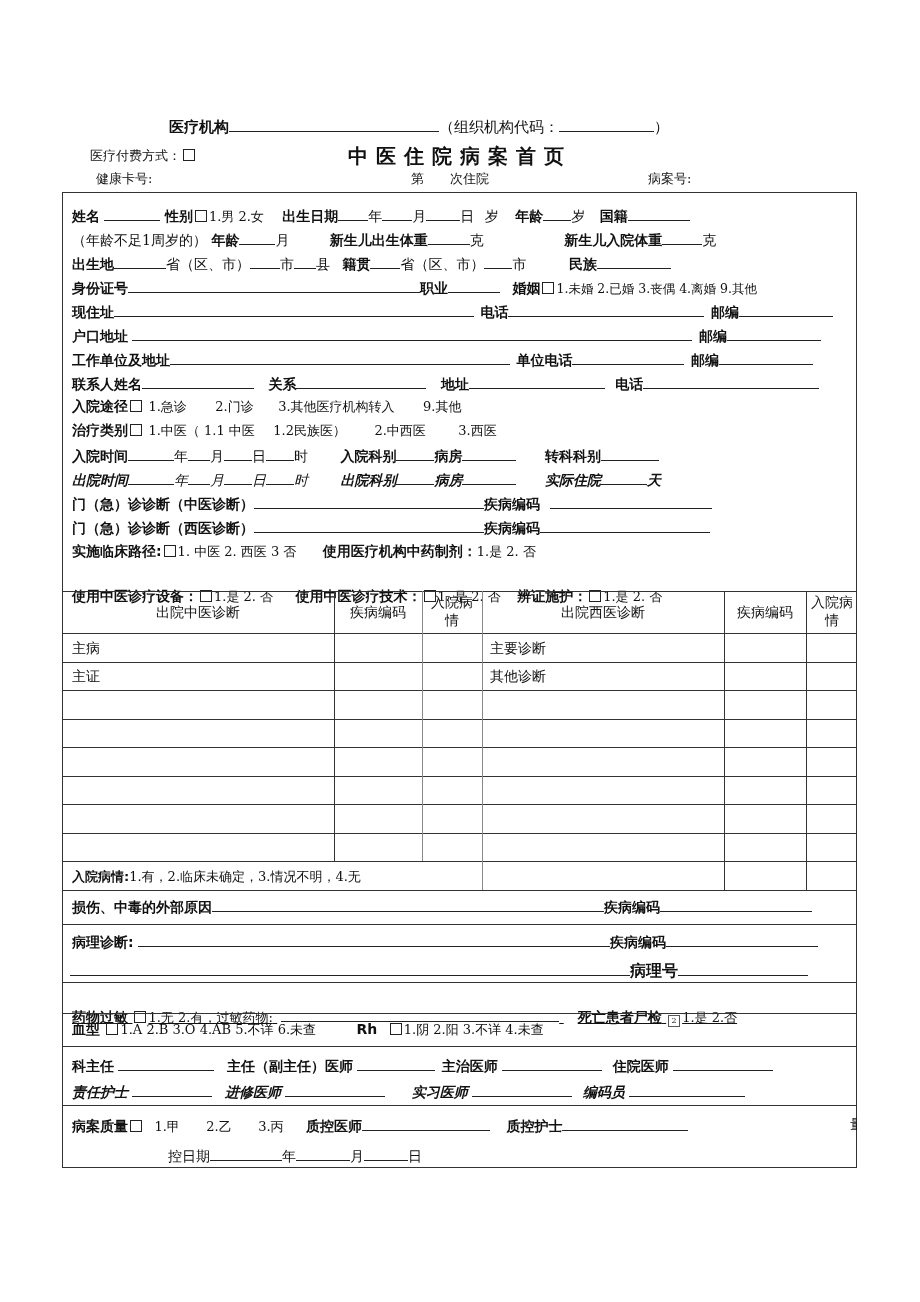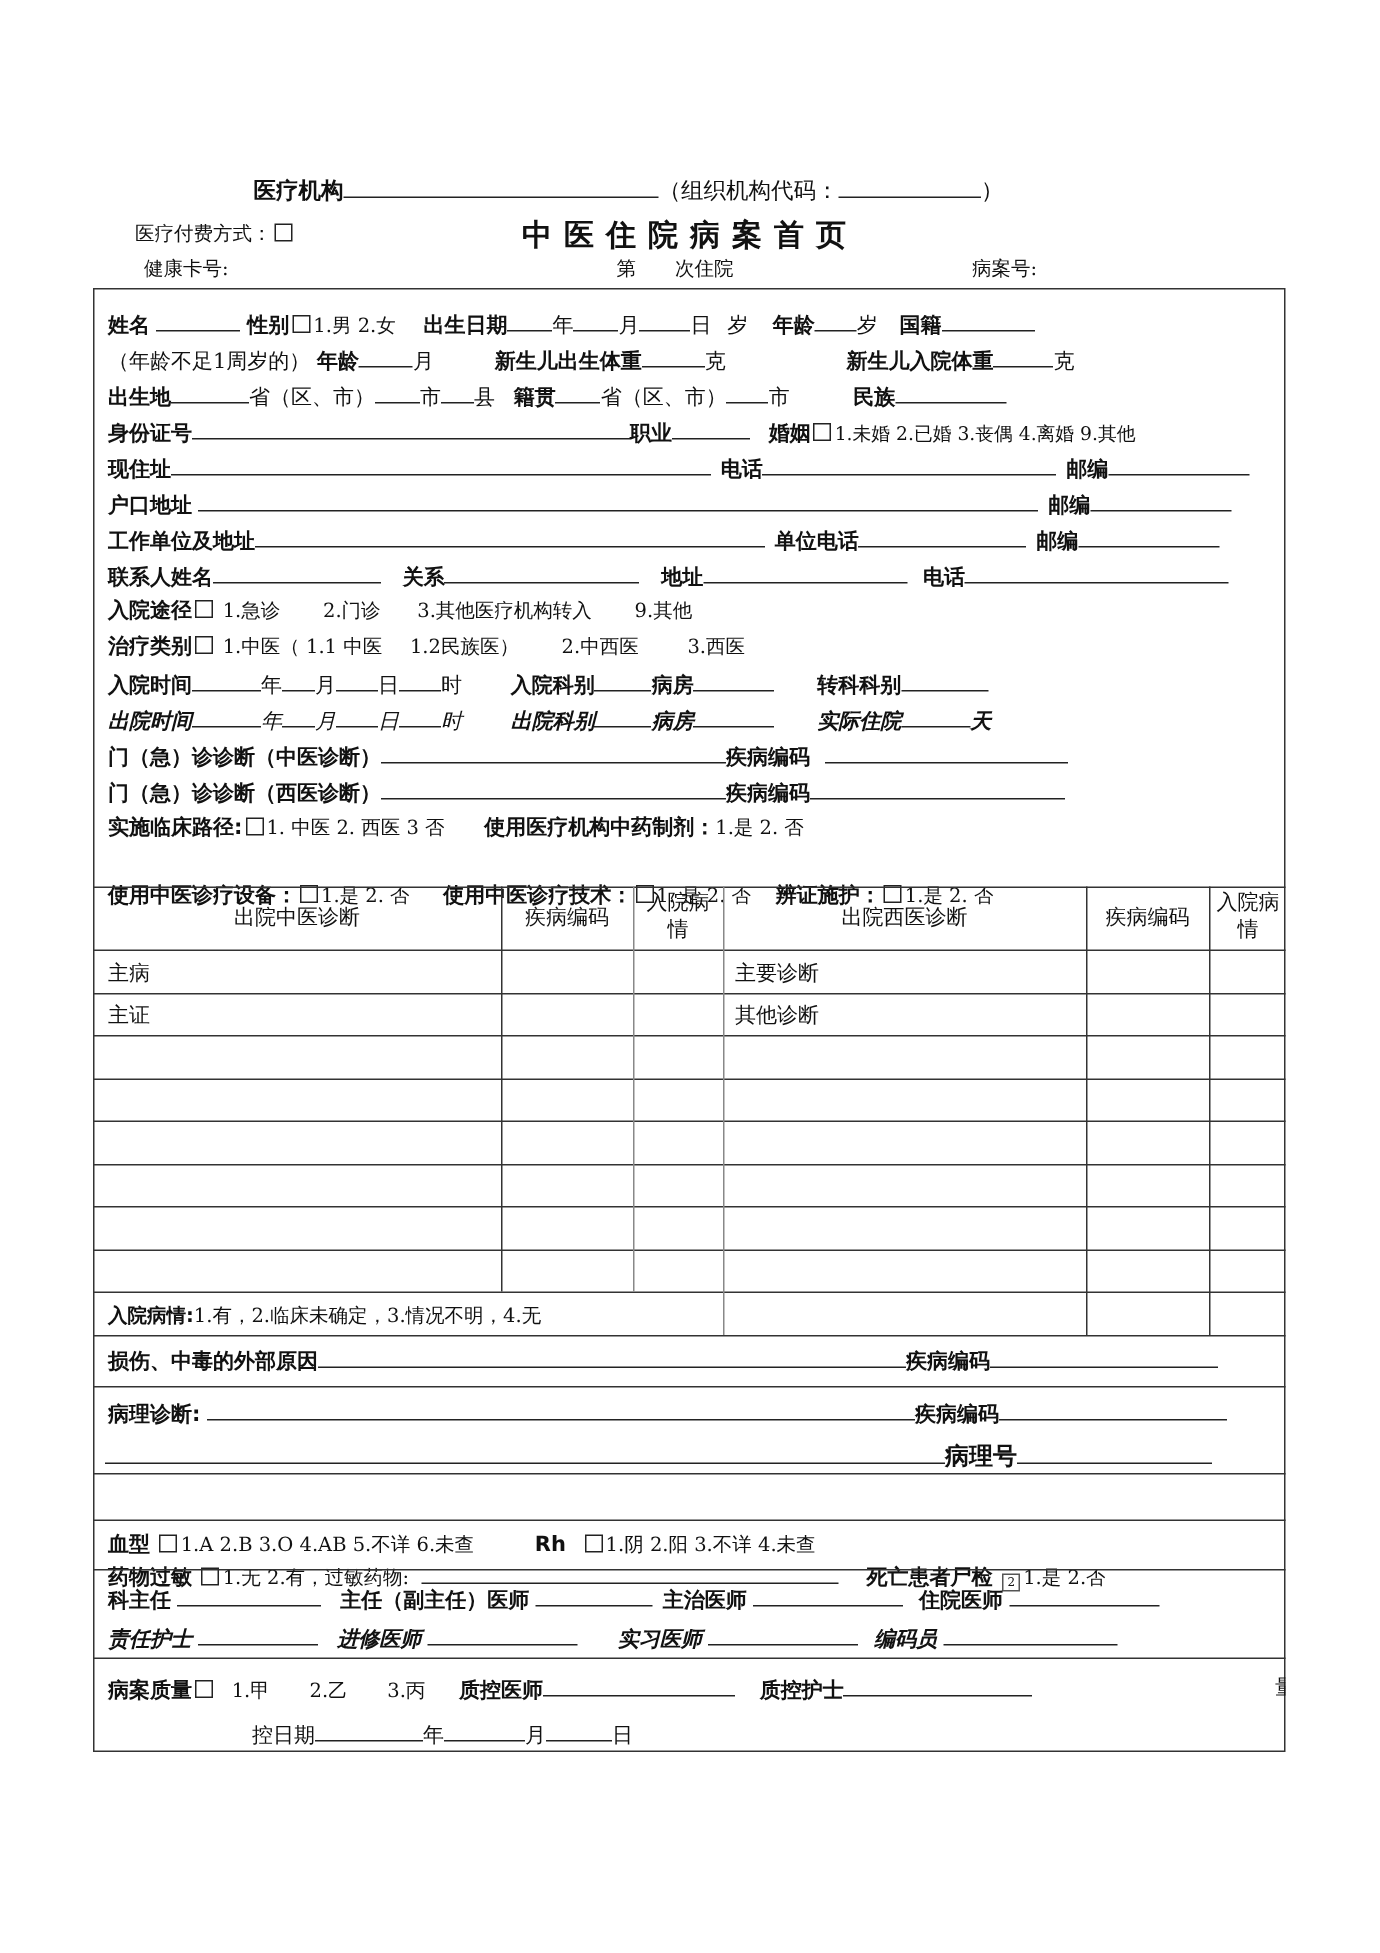--- a/index.html
+++ b/index.html
@@ -183,21 +183,21 @@
 
 <div class="row" style="top:932px;">
   <span class="b">病理诊断:</span>
   <span class="u" style="width:472px;"></span><span class="b">疾病编码</span><span class="u" style="width:152px;"></span>
 </div>
 <div class="abs" style="left:70px;top:961px;font-size:16px;white-space:nowrap;">
   <span class="u" style="width:560px;"></span><span class="b">病理号</span><span class="u" style="width:130px;"></span>
 </div>
 <div class="hline" style="left:62px;width:795px;top:982px;"></div>
 
-<div class="row" style="top:1041px;">
+<div class="row" style="top:1007px;text-decoration:underline;">
   <span class="b">药物过敏</span>
   <span class="box"></span><span class="r s13">1.无 2.有，过敏药物:</span>
   <span class="u" style="width:278px;margin-left:4px;"></span>
   <span class="sp" style="width:14px;"></span><span class="b">死亡患者尸检</span>
   <span class="box2">2</span><span class="r s13">1.是   2.否</span>
 </div>
 <div class="hline" style="left:62px;width:795px;top:1013px;"></div>
 
 <div class="row" style="top:1021px;">
   <span class="b">血型</span>

